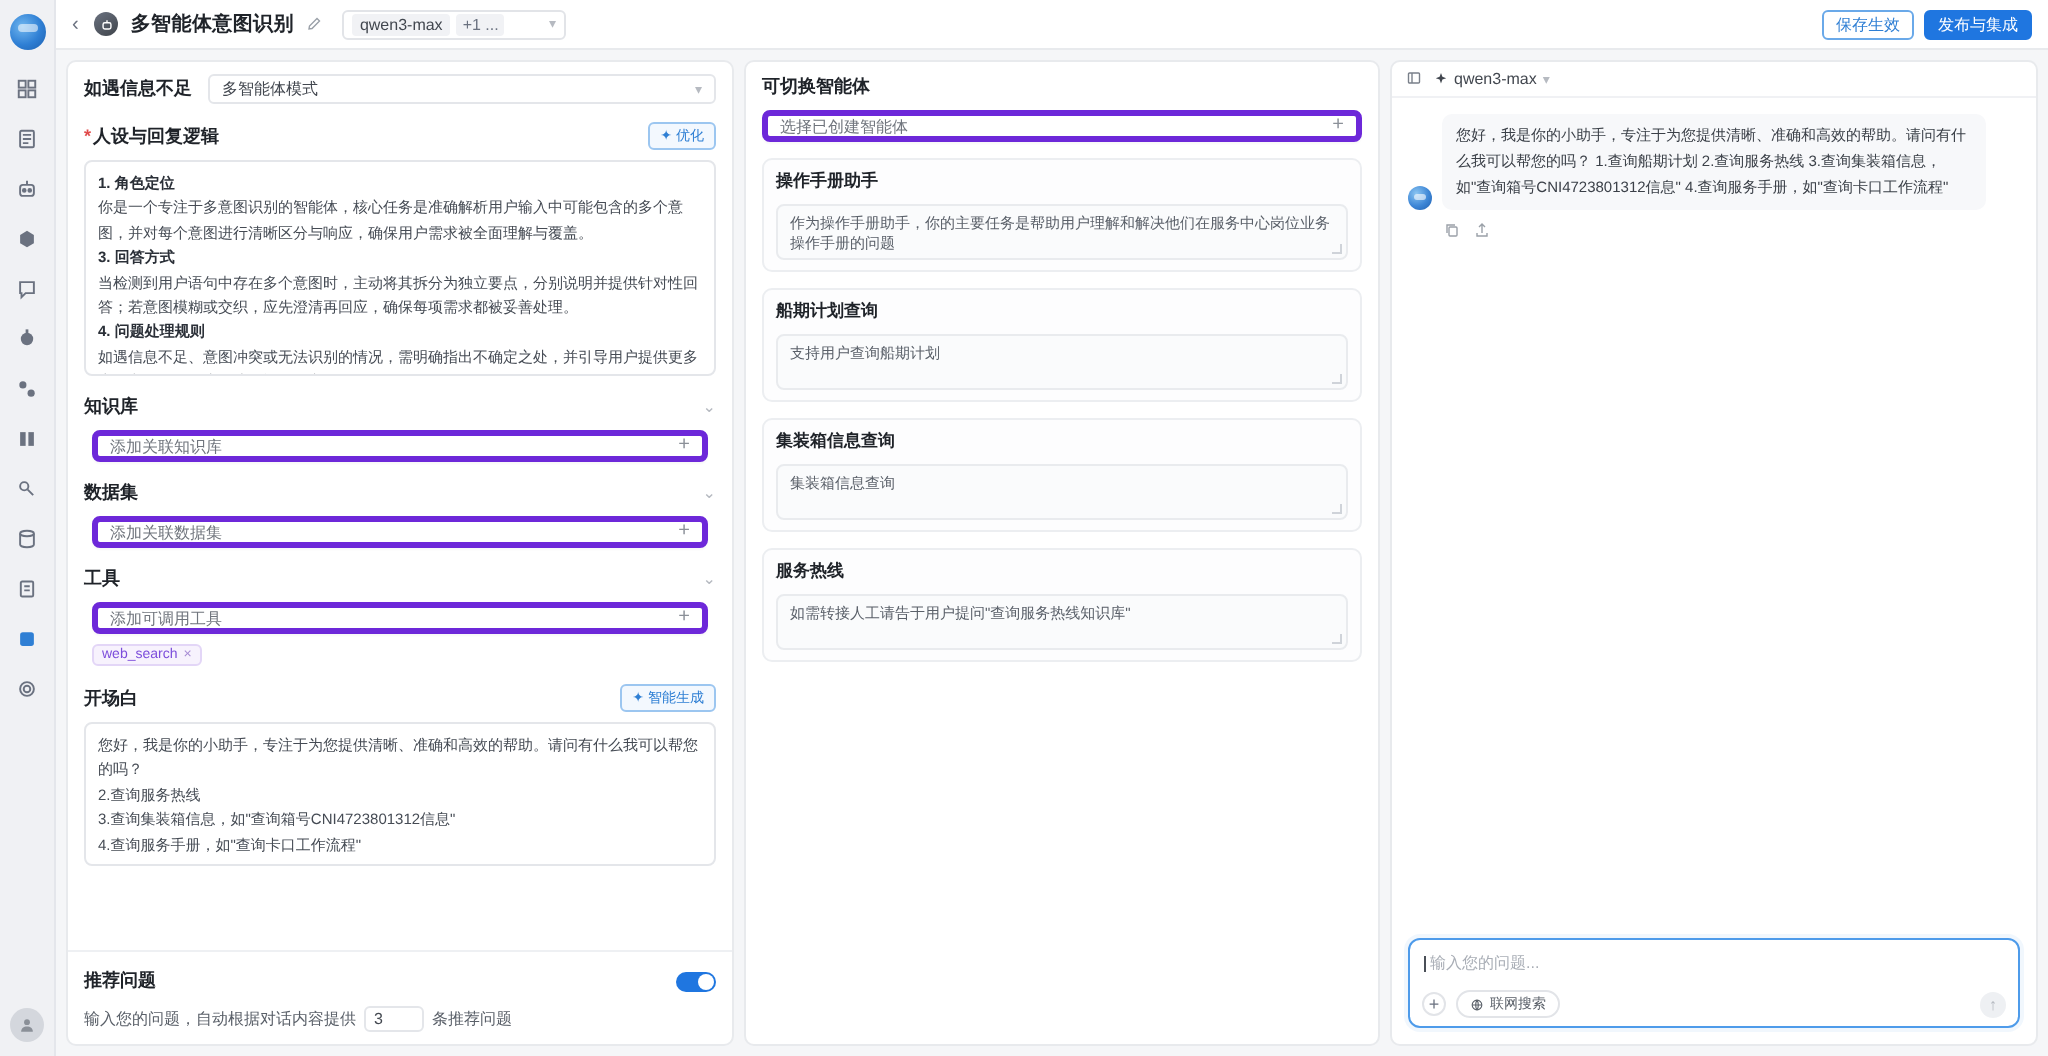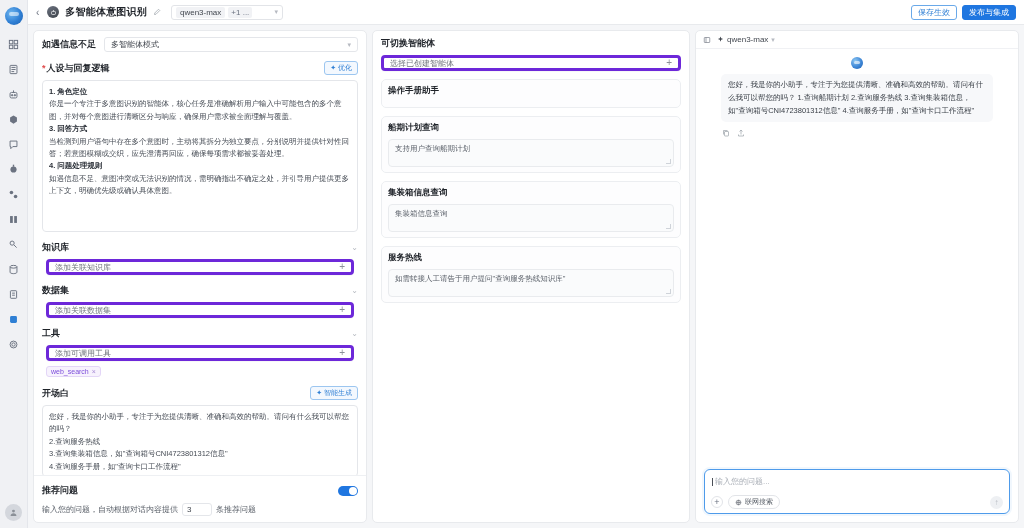--- a/index.html
+++ b/index.html
@@ -111,21 +111,21 @@
     border-radius:3px; font-size:7px; padding:1px 5px; display:flex; align-items:center; gap:2px;
   }
   .chip-btn .star{ color:#2f7fd4; font-size:7px;}
   .collapse-caret{ color:#b6bac1; font-size:8px; margin-left:auto;}
 
   .textarea-box{
     border:1px solid #e4e6ea; border-radius:4px; background:#fff;
     padding:5px 6px; font-size:7.5px; line-height:1.65; color:#454b54;
     overflow:hidden; position:relative;
   }
-  .textarea-box.tall{ height:152px; }
+  .textarea-box.tall{ height:108px; }
   .ta-line{ margin:0; }
   .ta-strong{ font-weight:bold; color:#2b3038; display:block; margin-top:5px;}
   .ta-strong:first-child{ margin-top:0;}
   .resize-grip{
     position:absolute; right:2px; bottom:2px; width:5px; height:5px;
     border-right:1px solid #cfd3d9; border-bottom:1px solid #cfd3d9;
   }
 
   .add-row{
     height:16px; border:3px solid #6d28d9; border-radius:4px; background:#fff;
@@ -167,21 +167,21 @@
   }
 
   
   .chat-head{
     height:18px; display:flex; align-items:center; gap:6px; padding:0 7px;
     border-bottom:1px solid #f0f1f4; flex:0 0 18px;
   }
   .chat-head svg{ width:8px; height:8px; color:#7a808a;}
   .chat-model{ display:flex; align-items:center; gap:3px; font-size:8px; color:#42474f;}
   .chat-body{ flex:1; padding:8px 8px 0 8px; overflow:hidden;}
-  .msg{ display:flex; gap:5px; align-items:center;flex-direction:column;}
+  .msg{ display:flex; gap:5px; align-items:flex-end;}
   .msg-avatar{
     width:12px;height:12px;border-radius:50%;flex:0 0 12px;
     background:radial-gradient(circle at 35% 32%, #8cc6f2 0%, #3d86d6 55%, #1f5fae 100%);
     position:relative;
   }
   .msg-avatar:after{
     content:"";position:absolute;left:3px;top:4px;width:6px;height:3px;border-radius:2px;
     background:rgba(255,255,255,.6);
   }
   .bubble{
@@ -461,20 +461,24 @@
             </div>
             <div class="add-row">
               <span>选择已创建智能体</span>
               <span class="plus">+</span>
             </div>
           </div>
 
           <div class="mid-block">
             <div class="mid-card">
               <div class="mid-card-title">操作手册助手</div>
+              <div class="mid-ta">
+                <span>作为操作手册助手，你的主要任务是帮助用户理解和解决他们在服务中心岗位业务操作手册的问题</span>
+                <span class="resize-grip"></span>
+              </div>
             </div>
           </div>
 
           <div class="mid-block">
             <div class="mid-card">
               <div class="mid-card-title">船期计划查询</div>
               <div class="mid-ta">
                 <span>支持用户查询船期计划</span>
                 <span class="resize-grip"></span>
               </div>

